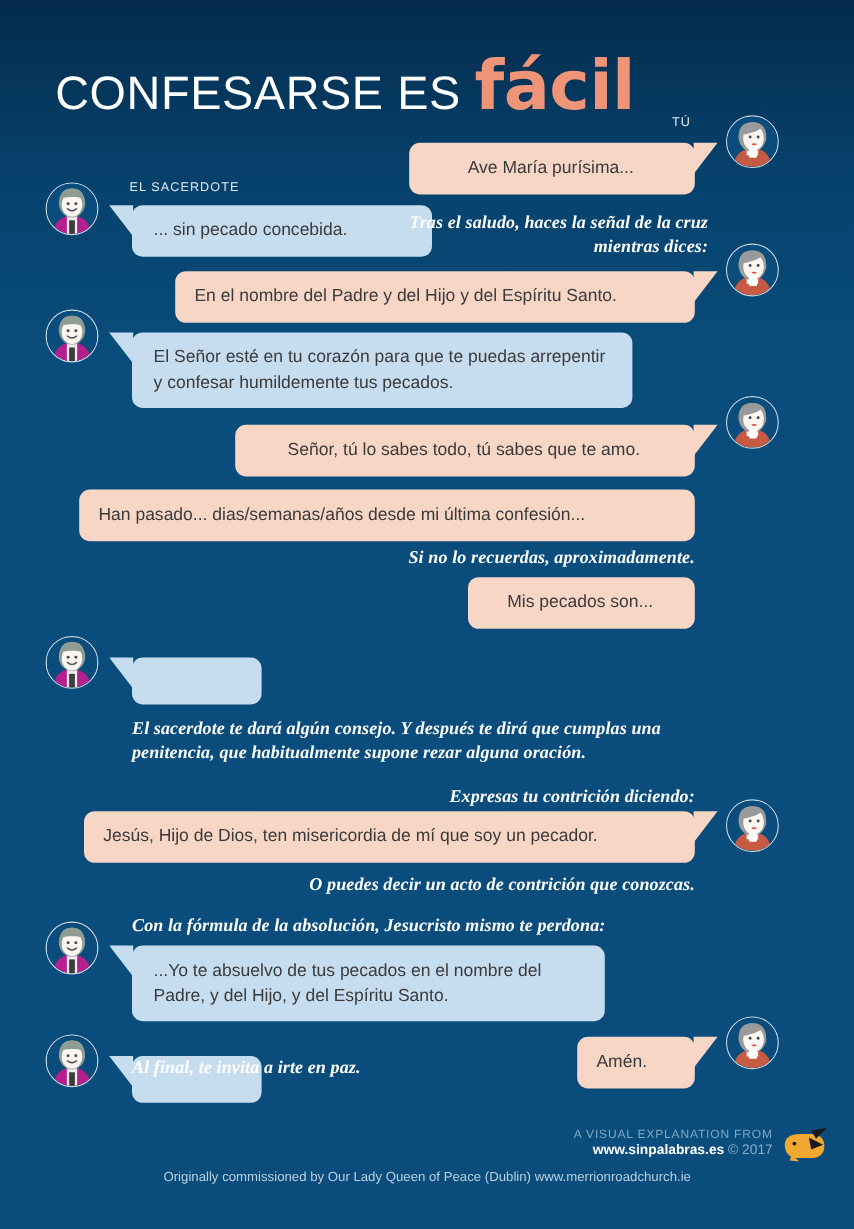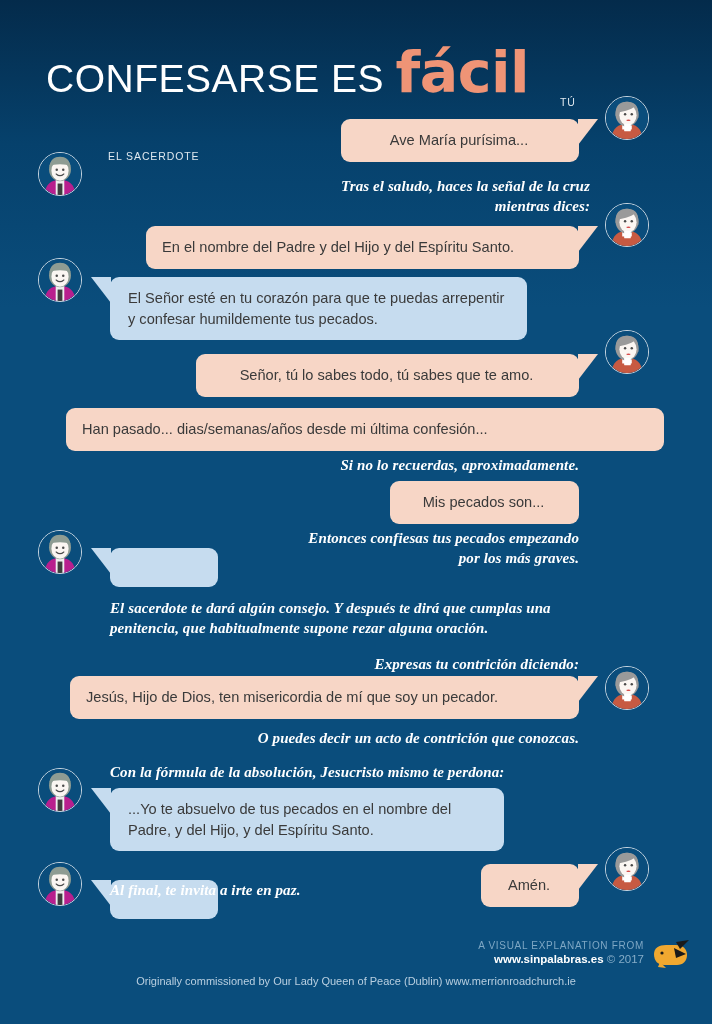--- a/index.html
+++ b/index.html
@@ -302,52 +302,52 @@
       <ellipse cx="22" cy="18.5" rx="9" ry="10.5" fill="#fbf6f2"></ellipse>
       <path d="M11 14 C12 7 16 4 22 4 C28 4 32 7 33 14 C29 11 15 11 11 14 Z" fill="#8e9c93"></path>
       <circle cx="18.6" cy="17.5" r="1.3" fill="#4a4a4a"></circle>
       <circle cx="25.4" cy="17.5" r="1.3" fill="#4a4a4a"></circle>
       <path d="M18 22 Q22 25.5 26 22" stroke="#4a4a4a" stroke-width="1.2" fill="none" stroke-linecap="round"></path>
     </svg>
   </div>
 
   <div class="bubble you tail-right" style="left:341px; top:119px; width:238px; text-align:center;">Ave María purísima...</div>
 
+  <div class="bubble priest tail-left" style="left:110px; top:171px; width:250px;">... sin pecado concebida.</div>
 
   <div class="narration right" style="left:330px; top:176px; width:260px;">Tras el saludo, haces la señal de la cruz mientras dices:</div>
 
   <div class="bubble you tail-right" style="left:146px; top:226px; width:433px;">En el nombre del Padre y del Hijo y del Espíritu Santo.</div>
 
   <div class="bubble you tail-right" style="left:196px; top:354px; width:383px; text-align:center;">Señor, tú lo sabes todo, tú sabes que te amo.</div>
 
   <div class="bubble priest tail-left" style="left:110px; top:277px; width:417px;">El Señor esté en tu corazón para que te puedas arrepentir y confesar humildemente tus pecados.</div>
 
-  <div class="bubble you" style="left:66px; top:408px; width:598px;">Han pasado... dias/semanas/años desde mi última confesión...</div>
+  <div class="bubble you" style="left:66px; top:408px; width:513px;">Han pasado... dias/semanas/años desde mi última confesión...</div>
 
   <div class="narration right" style="left:279px; top:455px; width:300px;">Si no lo recuerdas, aproximadamente.</div>
 
   <div class="bubble you" style="left:390px; top:481px; width:189px; text-align:center;">Mis pecados son...</div>
 
-  <div class="narration right" style="left:299px; top:528px; width:280px;">Entonces confiesas tus pecados empezando por los más graves.</div>
 
   <div class="bubble priest tail-left" style="left:110px; top:548px; width:108px; height:39px;"></div>
 
   <div class="narration left" style="left:110px; top:598px; width:470px;">El sacerdote te dará algún consejo. Y después te dirá que cumplas una penitencia, que habitualmente supone rezar alguna oración.</div>
 
   <div class="narration right" style="left:299px; top:654px; width:280px;">Expresas tu contrición diciendo:</div>
 
   <div class="bubble you tail-right" style="left:70px; top:676px; width:509px;">Jesús, Hijo de Dios, ten misericordia de mí que soy un pecador.</div>
 
   <div class="narration right" style="left:239px; top:728px; width:340px;">O puedes decir un acto de contrición que conozcas.</div>
 
   <div class="narration left" style="left:110px; top:762px; width:470px;">Con la fórmula de la absolución, Jesucristo mismo te perdona:</div>
 
   <div class="bubble priest tail-left" style="left:110px; top:788px; width:394px;">...Yo te absuelvo de tus pecados en el nombre del Padre, y del Hijo, y del Espíritu Santo.</div>
 
-  <div class="bubble you tail-right" style="left:481px; top:864px; width:98px; text-align:center;">Amén.</div>
+  <div class="bubble you tail-right" style="left:481px; top:864px; width:98px; ">Amén.</div>
 
   <div class="bubble priest tail-left" style="left:110px; top:880px; width:108px; height:39px;"></div>
 
   <div class="narration left" style="left:110px; top:880px; width:420px;">Al final, te invita a irte en paz.</div>
 
   <div class="footer-block" style="right:68px; top:940px;">
     <div class="footer-line1">A VISUAL EXPLANATION FROM</div>
     <div class="footer-line2">
       <span class="site">www.sinpalabras.es</span>
       <span class="copy">© 2017</span>

